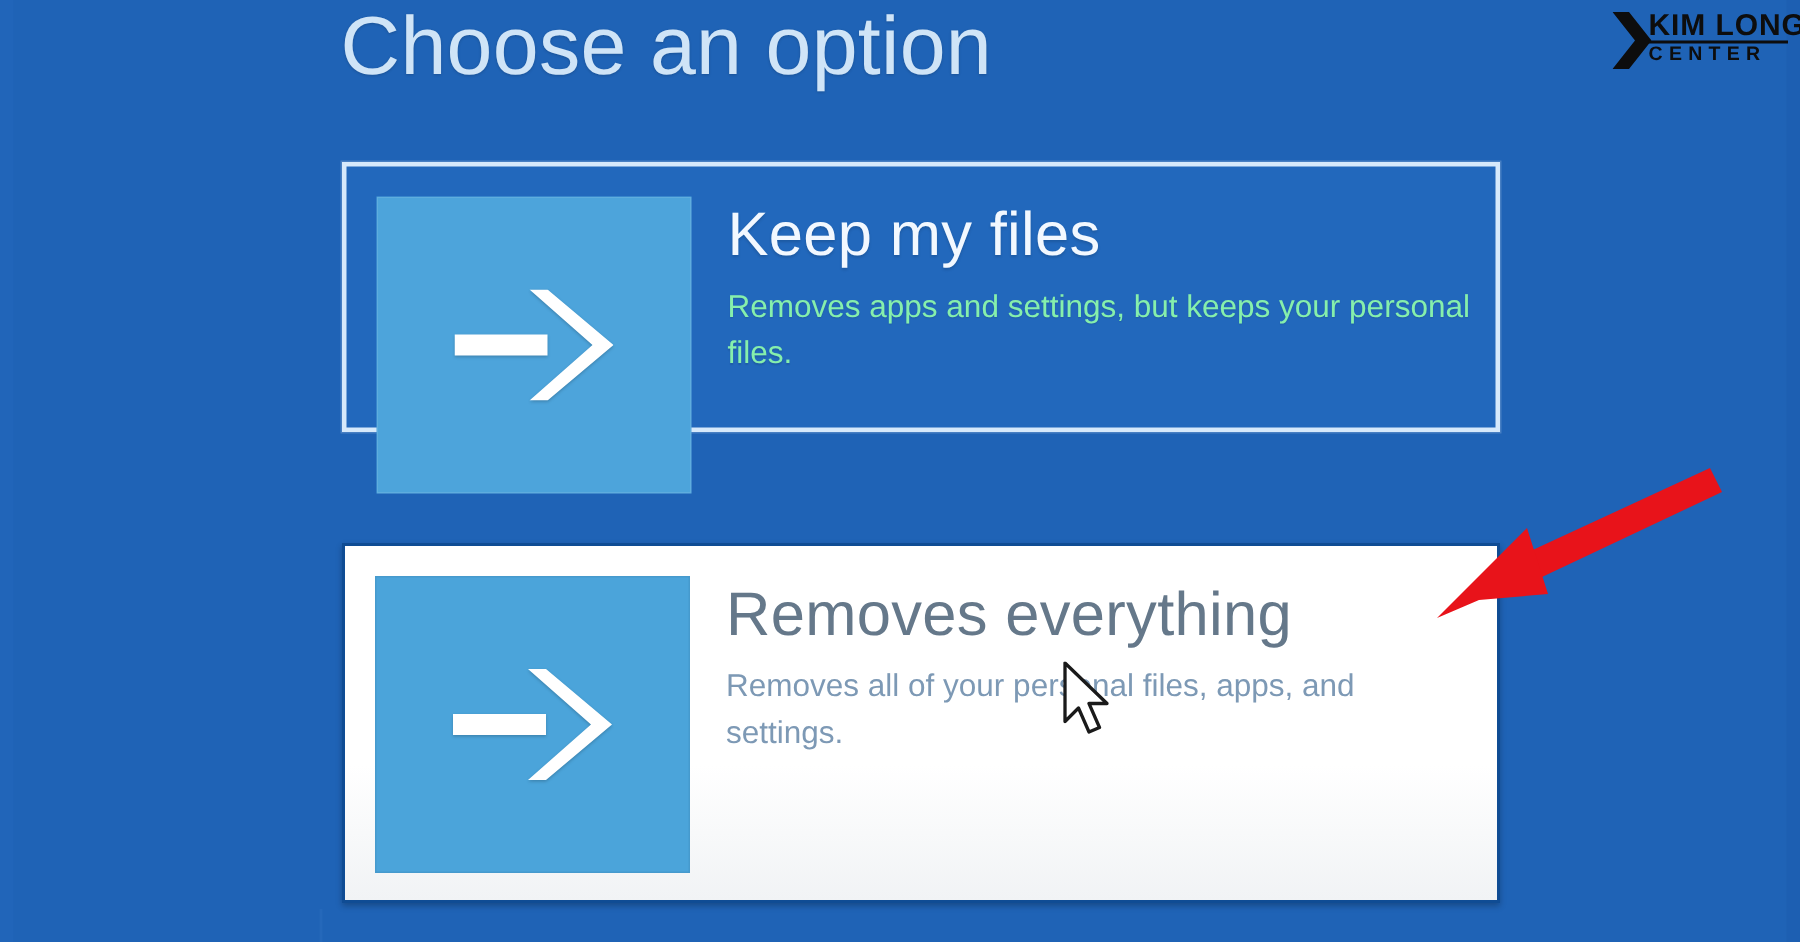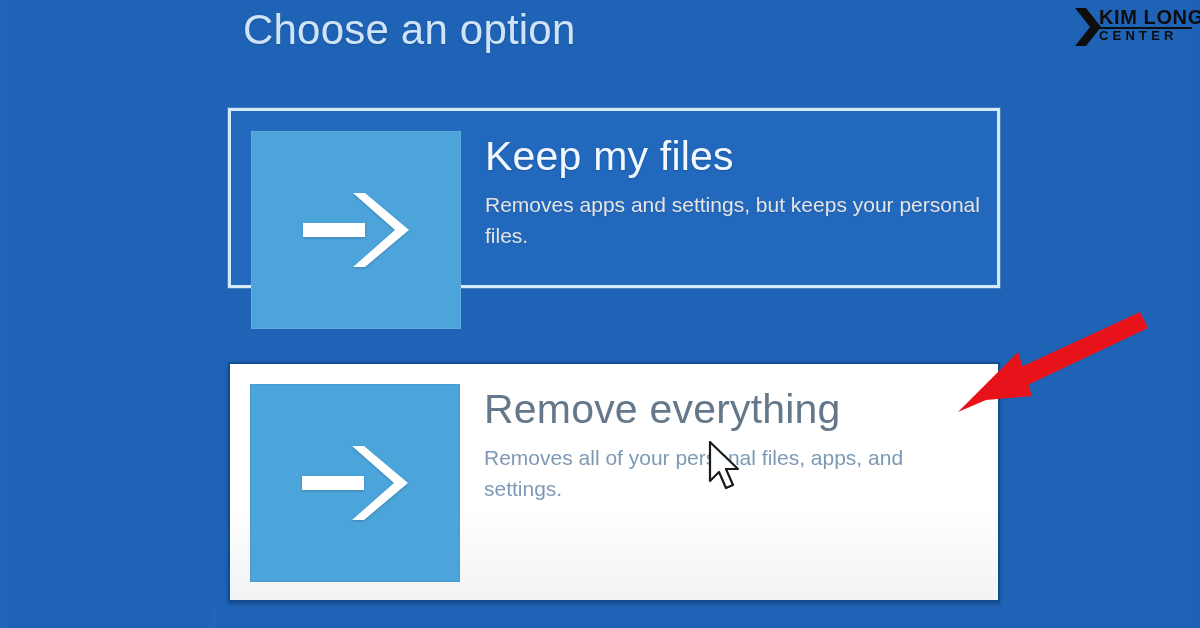--- a/index.html
+++ b/index.html
@@ -28,22 +28,22 @@
     background:#1b5cae; opacity:.5;
   }
   .band-seam {
     position:absolute; left:213px; top:606px; width:2px; height:22px;
     background:#2a6cbd; opacity:.6;
   }
 
   
   #page-title {
     position:absolute;
-    left:243px; top:0px;
-    font-size:42px;
+    left:227px; top:0px;
+    font-size:55px;
     font-weight:300;
     letter-spacing:.2px;
     color:#cfe4f7;
     line-height:60px;
     text-shadow:0 1px 2px rgba(0,0,0,.18);
     white-space:nowrap;
   }
 
   
   #logo {
@@ -127,21 +127,21 @@
     line-height:31px;
     margin-top:6px;
     max-width:500px;
   }
 
   #option-keep-my-files .option-heading {
     color:#f2f8ff;
     text-shadow:0 1px 2px rgba(0,0,0,.15);
   }
   #option-keep-my-files .option-desc {
-    color:#e5e5e5;
+    color:#86efac;
     text-shadow:0 1px 1px rgba(0,0,0,.12);
   }
   #option-remove-everything .option-heading { color:#65788a; }
   #option-remove-everything .option-desc { color:#7d99b5; }
 
   
   #annotation-arrow {
     position:absolute;
     left:940px; top:300px;
     width:210px; height:135px;
@@ -198,21 +198,21 @@
   <div class="option-card" id="option-remove-everything">
     <div class="option-tile">
       <span>
         <svg width="106" height="74" viewBox="0 0 106 74" xmlns="http://www.w3.org/2000/svg">
           <polygon points="0,30 62,30 62,44 0,44" fill="#ffffff"></polygon>
           <polygon points="50,0 62,0 106,37 62,74 50,74 92,37" fill="#ffffff"></polygon>
         </svg>
       </span>
     </div>
     <div class="option-body">
-      <div class="option-heading">Remove everything</div>
+      <div class="option-heading">Removes everything</div>
       <div class="option-desc">Removes all of your personal files, apps, and settings.</div>
     </div>
   </div>
 
   <div id="annotation-arrow">
     <svg width="210" height="135" viewBox="0 0 210 135" xmlns="http://www.w3.org/2000/svg">
       <polygon points="200,12 208,28 62,97 53,80" fill="#e8131a"></polygon>
       <polygon points="18,112 78,52 92,96 46,100" fill="#e8131a"></polygon>
     </svg>
   </div>

